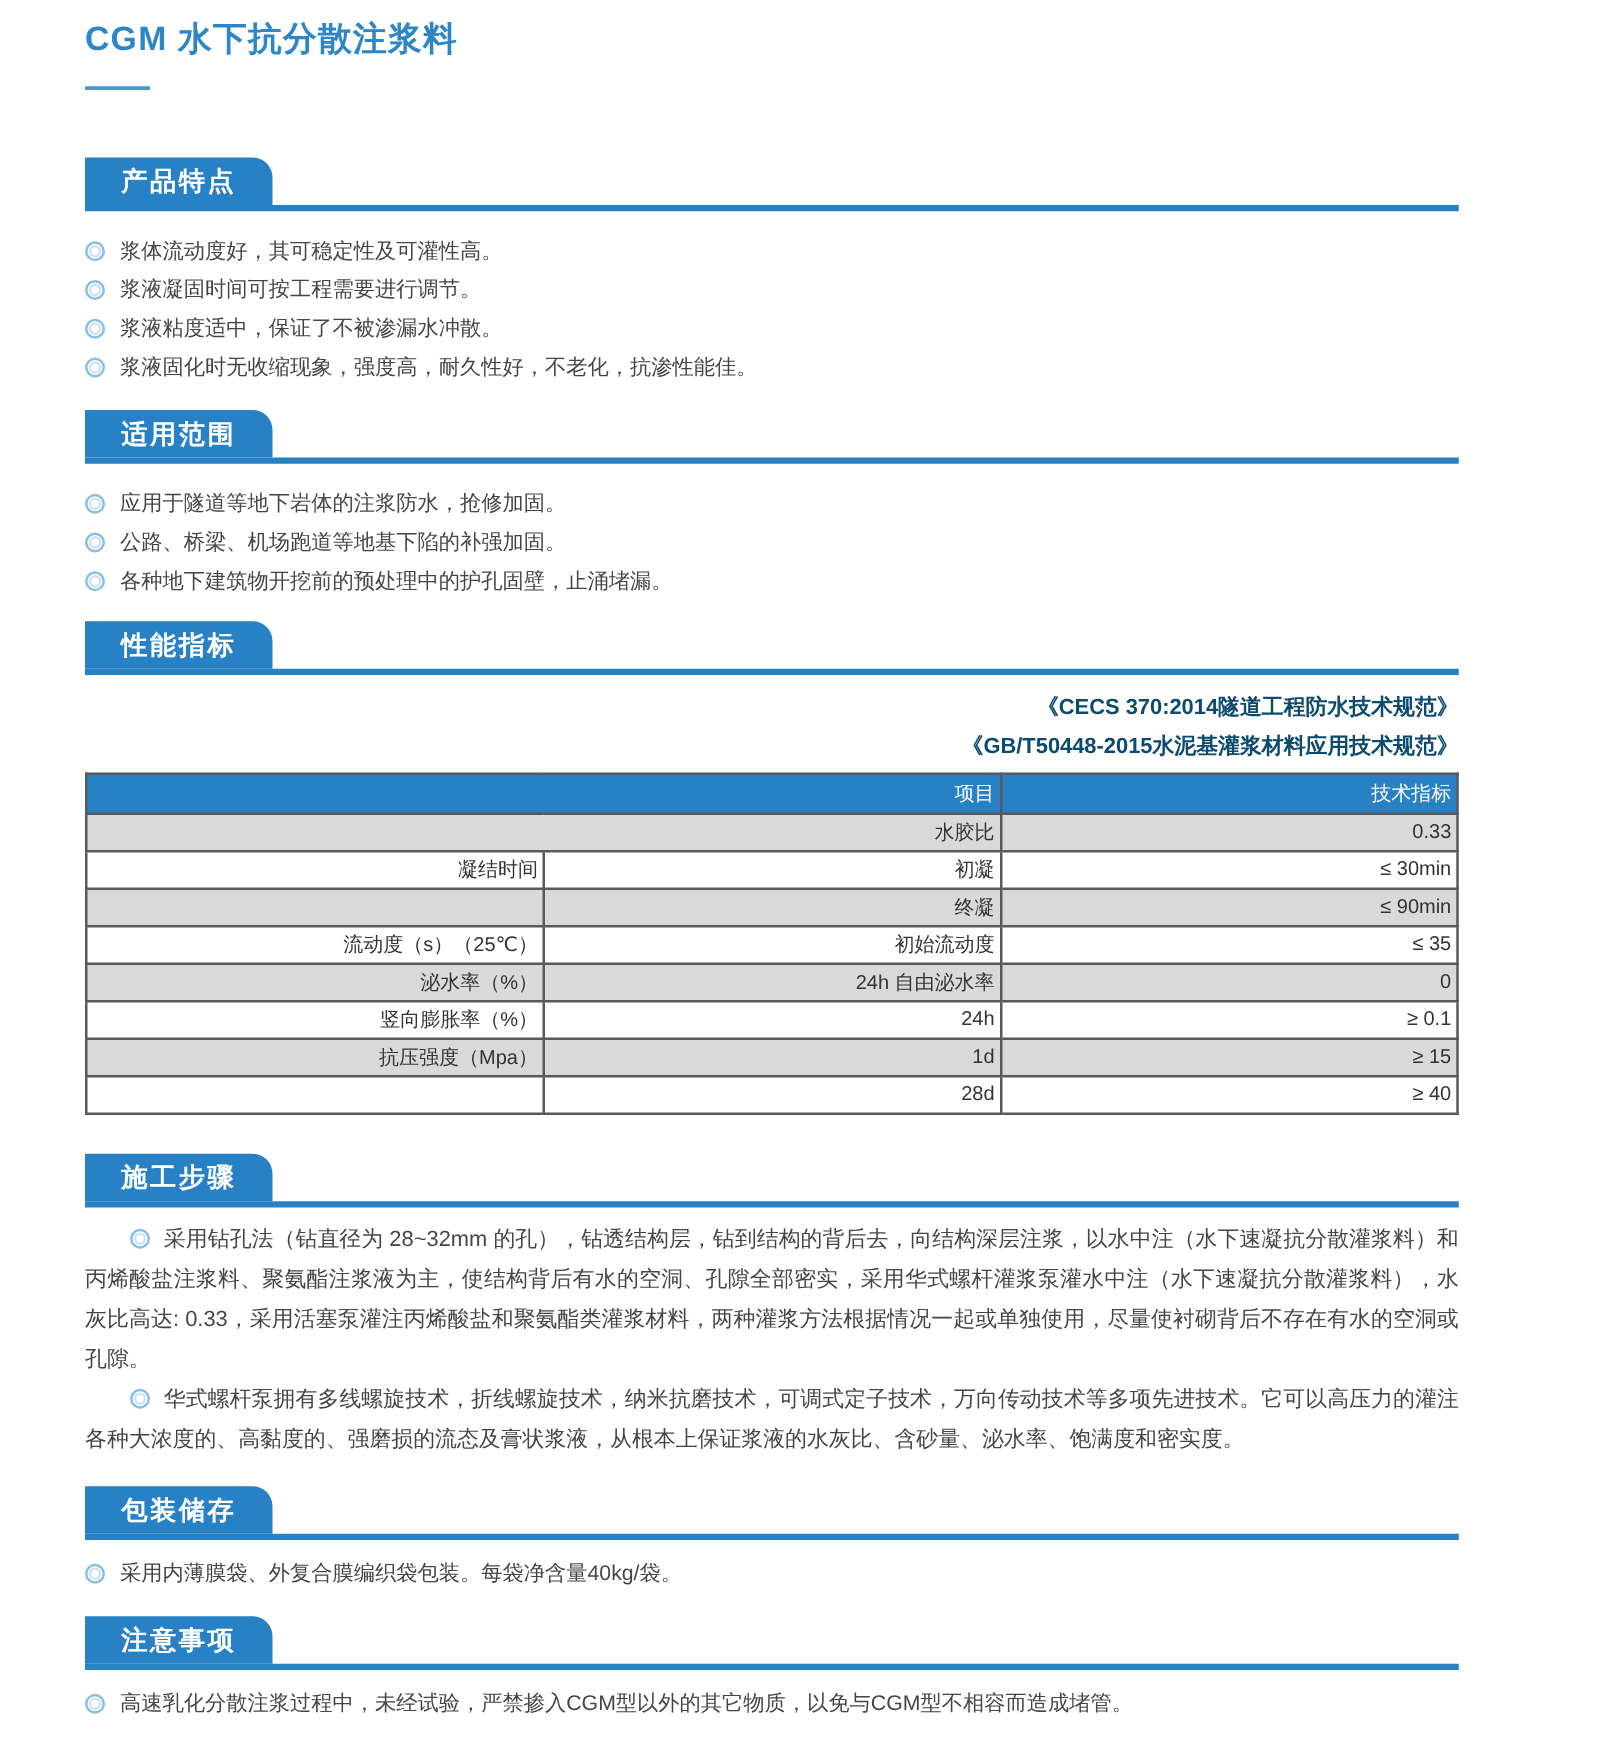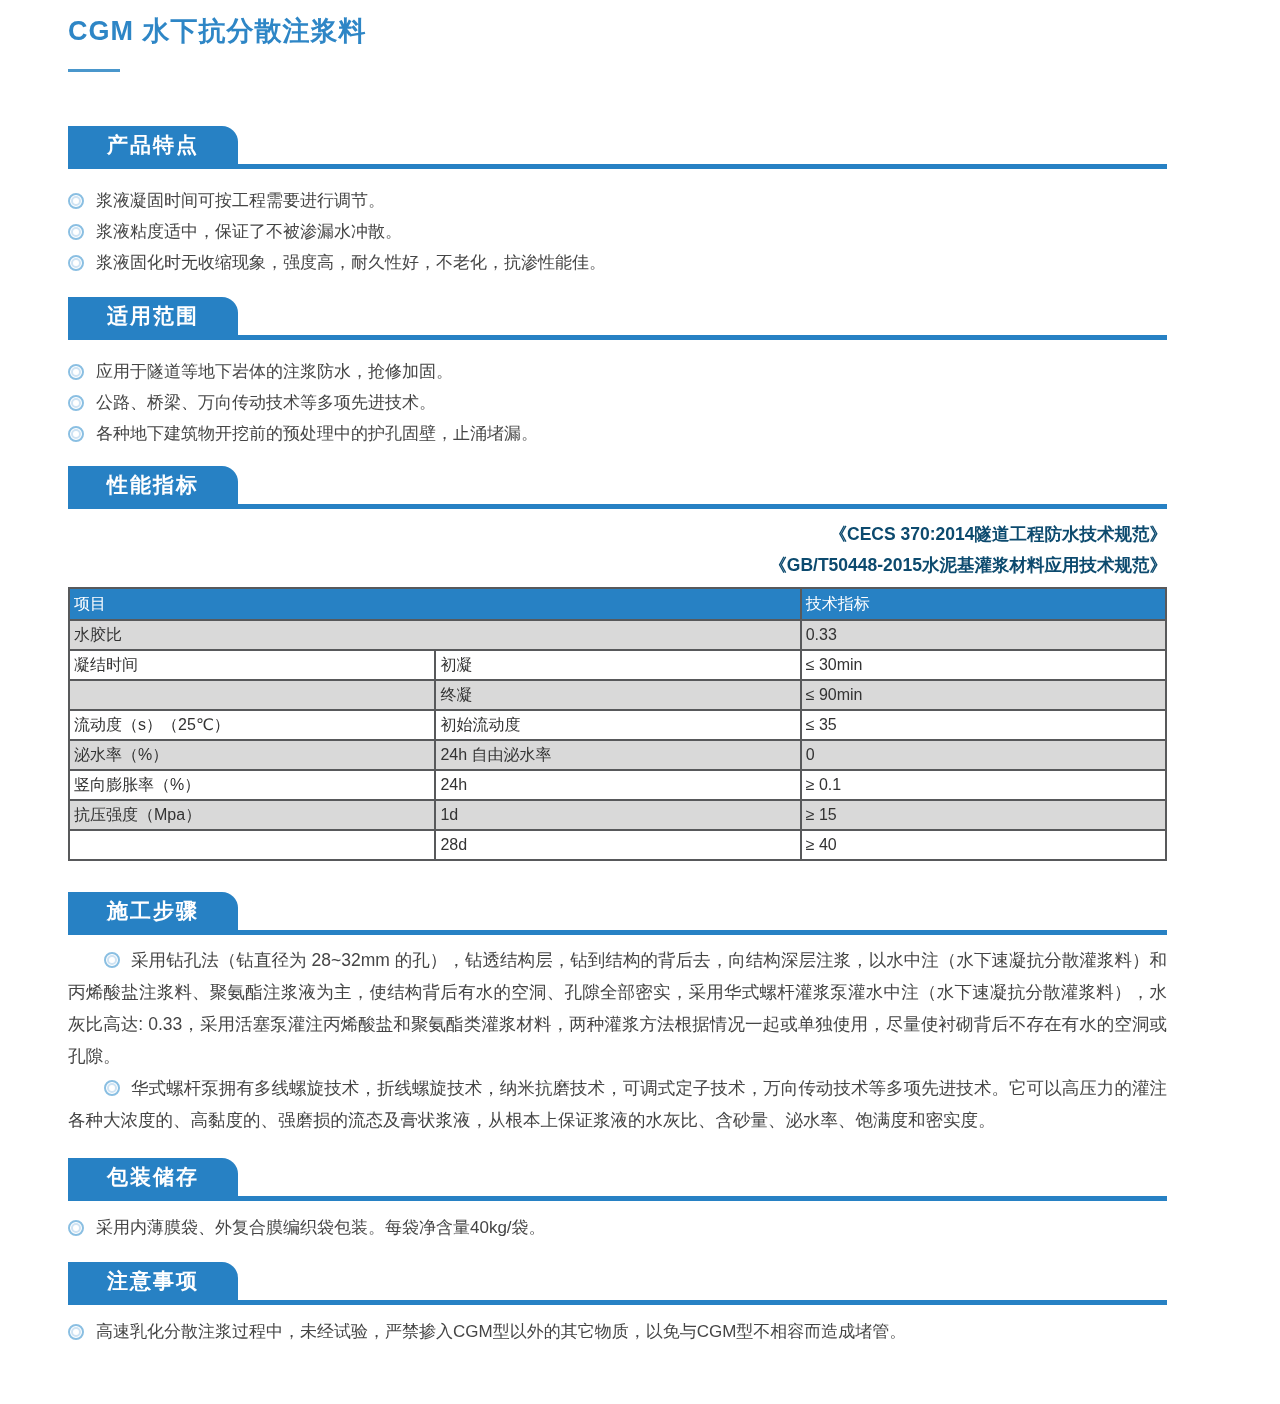--- a/index.html
+++ b/index.html
@@ -16,21 +16,21 @@
   
   .doc-title {
     color:#2e86c6; font-size:27px; font-weight:bold; letter-spacing:1px; line-height:34px;
   }
   .title-dash { width:52px; height:3px; background:#4a97cc; margin-top:21px; }
 
   
   .sec-header { position:relative; }
   .badge {
     display:flex; align-items:center; justify-content:center;
-    width:170px; height:38px;
+    width:150px; height:38px;
     background:#2781c4; color:#ffffff;
     font-size:21px; font-weight:bold; letter-spacing:2px;
     border-radius:0 16px 0 0;
   }
   .rule { height:5px; background:#2781c4; width:100%; }
 
   
   ul.blist { list-style:none; }
   ul.blist li {
     display:flex; align-items:center;
@@ -45,21 +45,21 @@
     content:""; position:absolute; inset:1px;
     border:2px solid #cfe3f3; border-radius:50%;
   }
 
   
   .standards { text-align:right; font-size:17.5px; color:#0c4a6e; line-height:31px;font-weight:bold; }
 
   
   table.perf {
     width:1099px; border-collapse:collapse; table-layout:fixed;
-    font-size:16px; color:#333333; text-align:left;
+    font-size:16px; color:#333333; text-align:right;
   }
   table.perf th, table.perf td {
     border:2px solid #58595b; height:30px; padding:1px 4px;
     font-weight:normal; vertical-align:middle;
   }
   table.perf thead th {
     background:#2781c4; color:#ffffff; height:32px; font-size:16px;
   }
   table.perf tbody tr:nth-child(odd) { background:#d9d9d9; }
   table.perf tbody tr:nth-child(even){ background:#ffffff; }
@@ -93,20 +93,24 @@
     <h1 class="doc-title">CGM 水下抗分散注浆料</h1>
     <div class="title-dash"></div>
 
     <div class="sec-header mt-title-s1">
       <div class="badge">产品特点</div>
       <div class="rule"></div>
     </div>
     <ul class="blist mt-list">
       <li>
           <span class="ring"></span>
+          <span>浆体流动度好，其可稳定性及可灌性高。</span>
+        </li>
+      <li>
+          <span class="ring"></span>
           <span>浆液凝固时间可按工程需要进行调节。</span>
         </li>
       <li>
           <span class="ring"></span>
           <span>浆液粘度适中，保证了不被渗漏水冲散。</span>
         </li>
       <li>
           <span class="ring"></span>
           <span>浆液固化时无收缩现象，强度高，耐久性好，不老化，抗渗性能佳。</span>
         </li>
@@ -116,21 +120,21 @@
       <div class="badge">适用范围</div>
       <div class="rule"></div>
     </div>
     <ul class="blist mt-list">
       <li>
           <span class="ring"></span>
           <span>应用于隧道等地下岩体的注浆防水，抢修加固。</span>
         </li>
       <li>
           <span class="ring"></span>
-          <span>公路、桥梁、万向传动技术等多项先进技术。</span>
+          <span>公路、桥梁、机场跑道等地基下陷的补强加固。</span>
         </li>
       <li>
           <span class="ring"></span>
           <span>各种地下建筑物开挖前的预处理中的护孔固壁，止涌堵漏。</span>
         </li>
     </ul>
 
     <div class="sec-header mt-s3">
       <div class="badge">性能指标</div>
       <div class="rule"></div>

